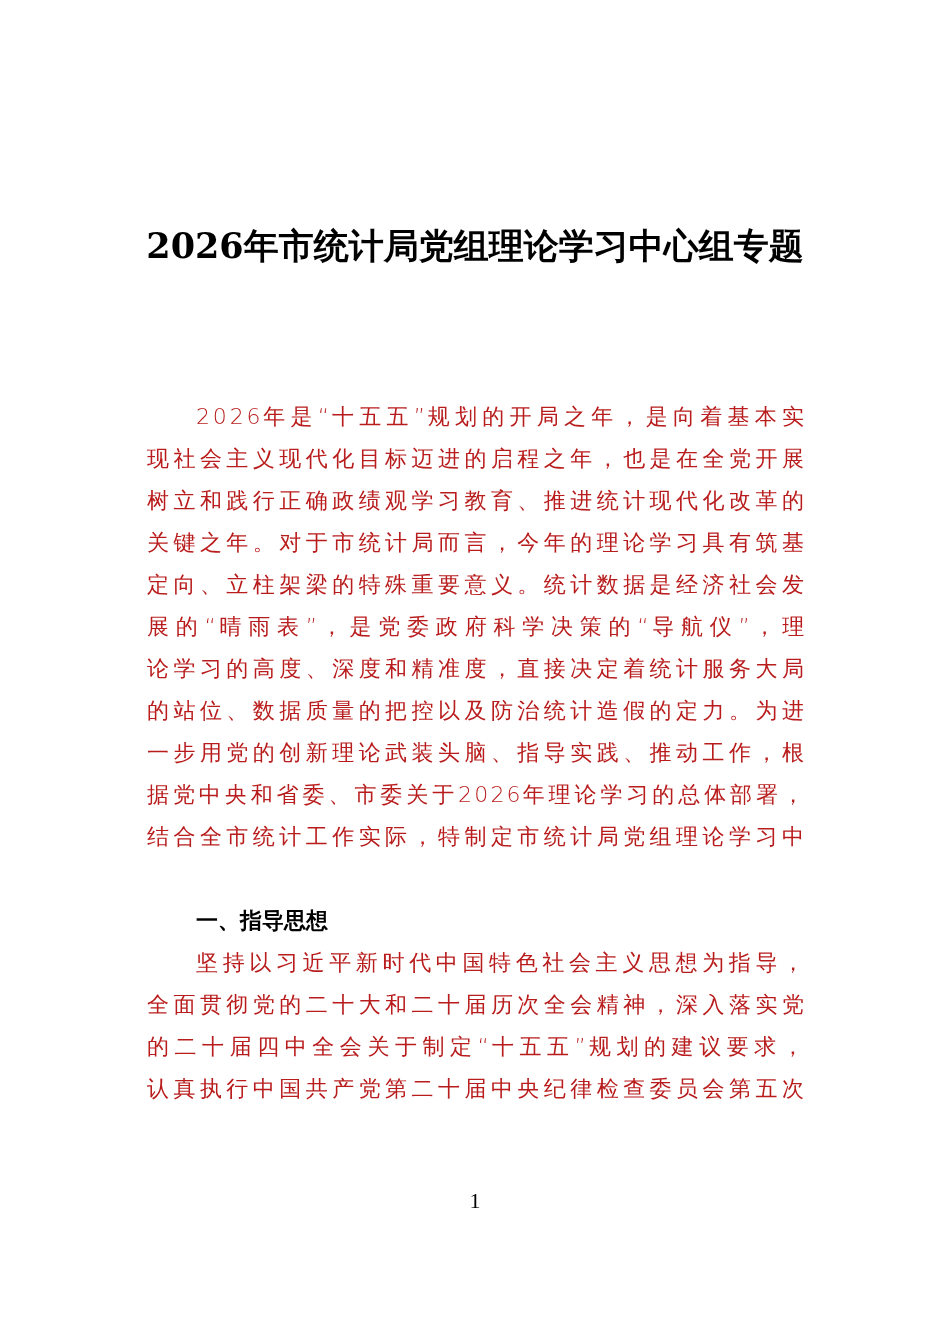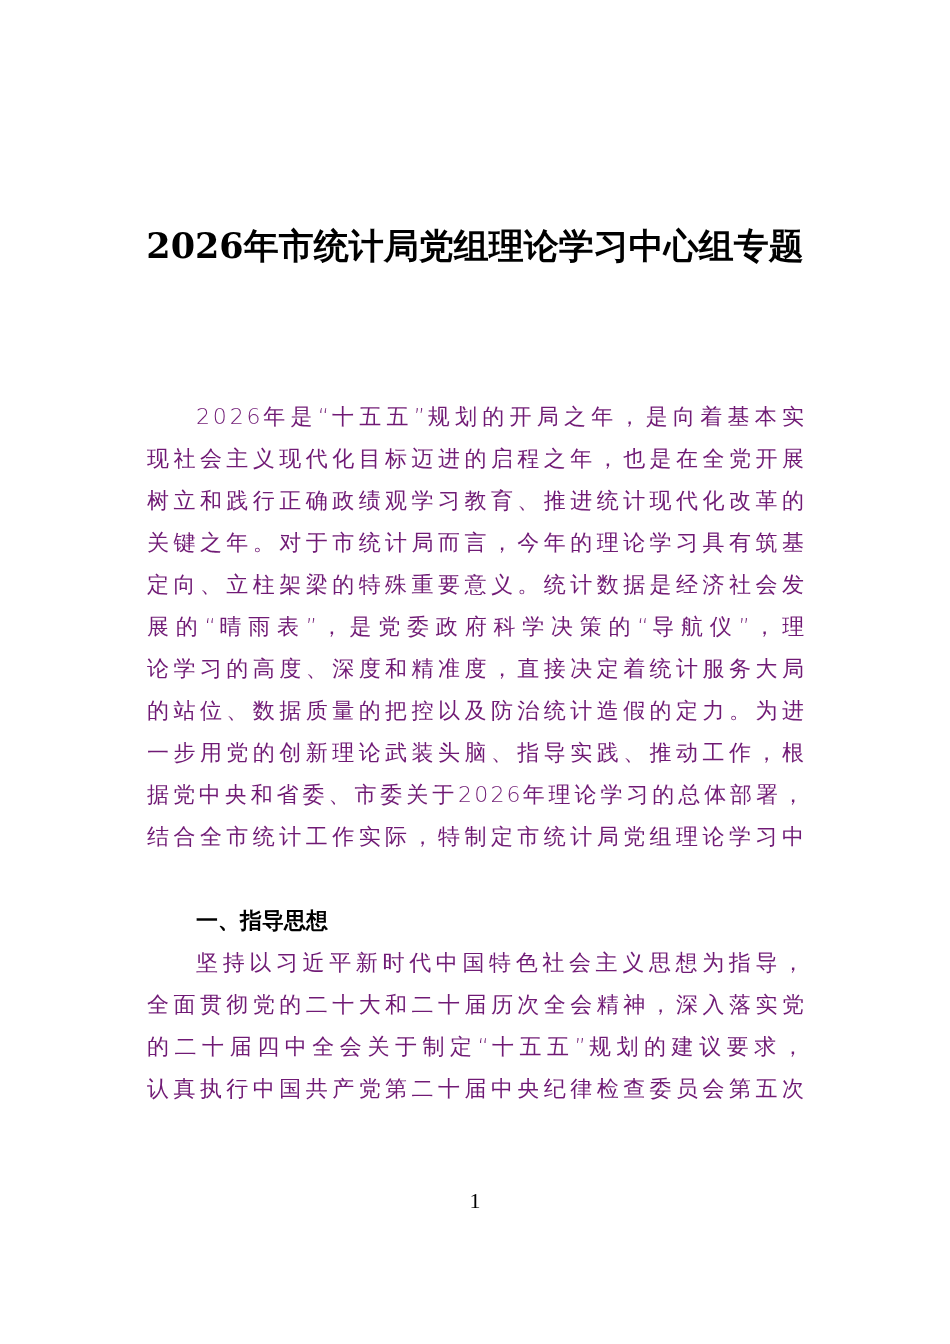--- a/index.html
+++ b/index.html
@@ -7,21 +7,21 @@
          font-family: "DejaVu Serif", "Liberation Serif", serif; color: #000; }
   .page { position: absolute; left: 0; top: 0; width: 950px; height: 1344px; background: #fff; }
   .title-line { position: absolute; left: 0; width: 950px; text-align: center;
                 font-size: 35px; font-weight: bold; letter-spacing: 0px; line-height: 44px;
                 font-family: "DejaVu Serif", "Liberation Serif", serif; }
   .t1 { top: 196px; margin-top: 28px; }
   .t2 { top: 262px; }
   .body-line { position: absolute; left: 147px; width: 657px; height: 42px; line-height: 42px;
                font-size: 22px; text-align: justify; text-align-last: justify;
                white-space: nowrap; overflow: visible;
-               font-family: "DejaVu Sans", "Liberation Sans", sans-serif; font-weight: 300; color: #701a75; }
+               font-family: "DejaVu Sans", "Liberation Sans", sans-serif; font-weight: 300; color: #b91c1c; }
   .body-line.indent { left: 196px; width: 608px; }
   .body-line.last { text-align-last: left; letter-spacing: 4.6px; }
   .heading { position: absolute; left: 196px; height: 42px; line-height: 42px;
              font-size: 22px; font-weight: bold;
              font-family: "DejaVu Sans", "Liberation Sans", sans-serif; }
   .page-num { position: absolute; left: 0; width: 950px; top: 1188px; text-align: center;
               font-size: 22px; font-family: "Liberation Serif", "DejaVu Serif", serif; }
 </style>
 </head>
 <body>

